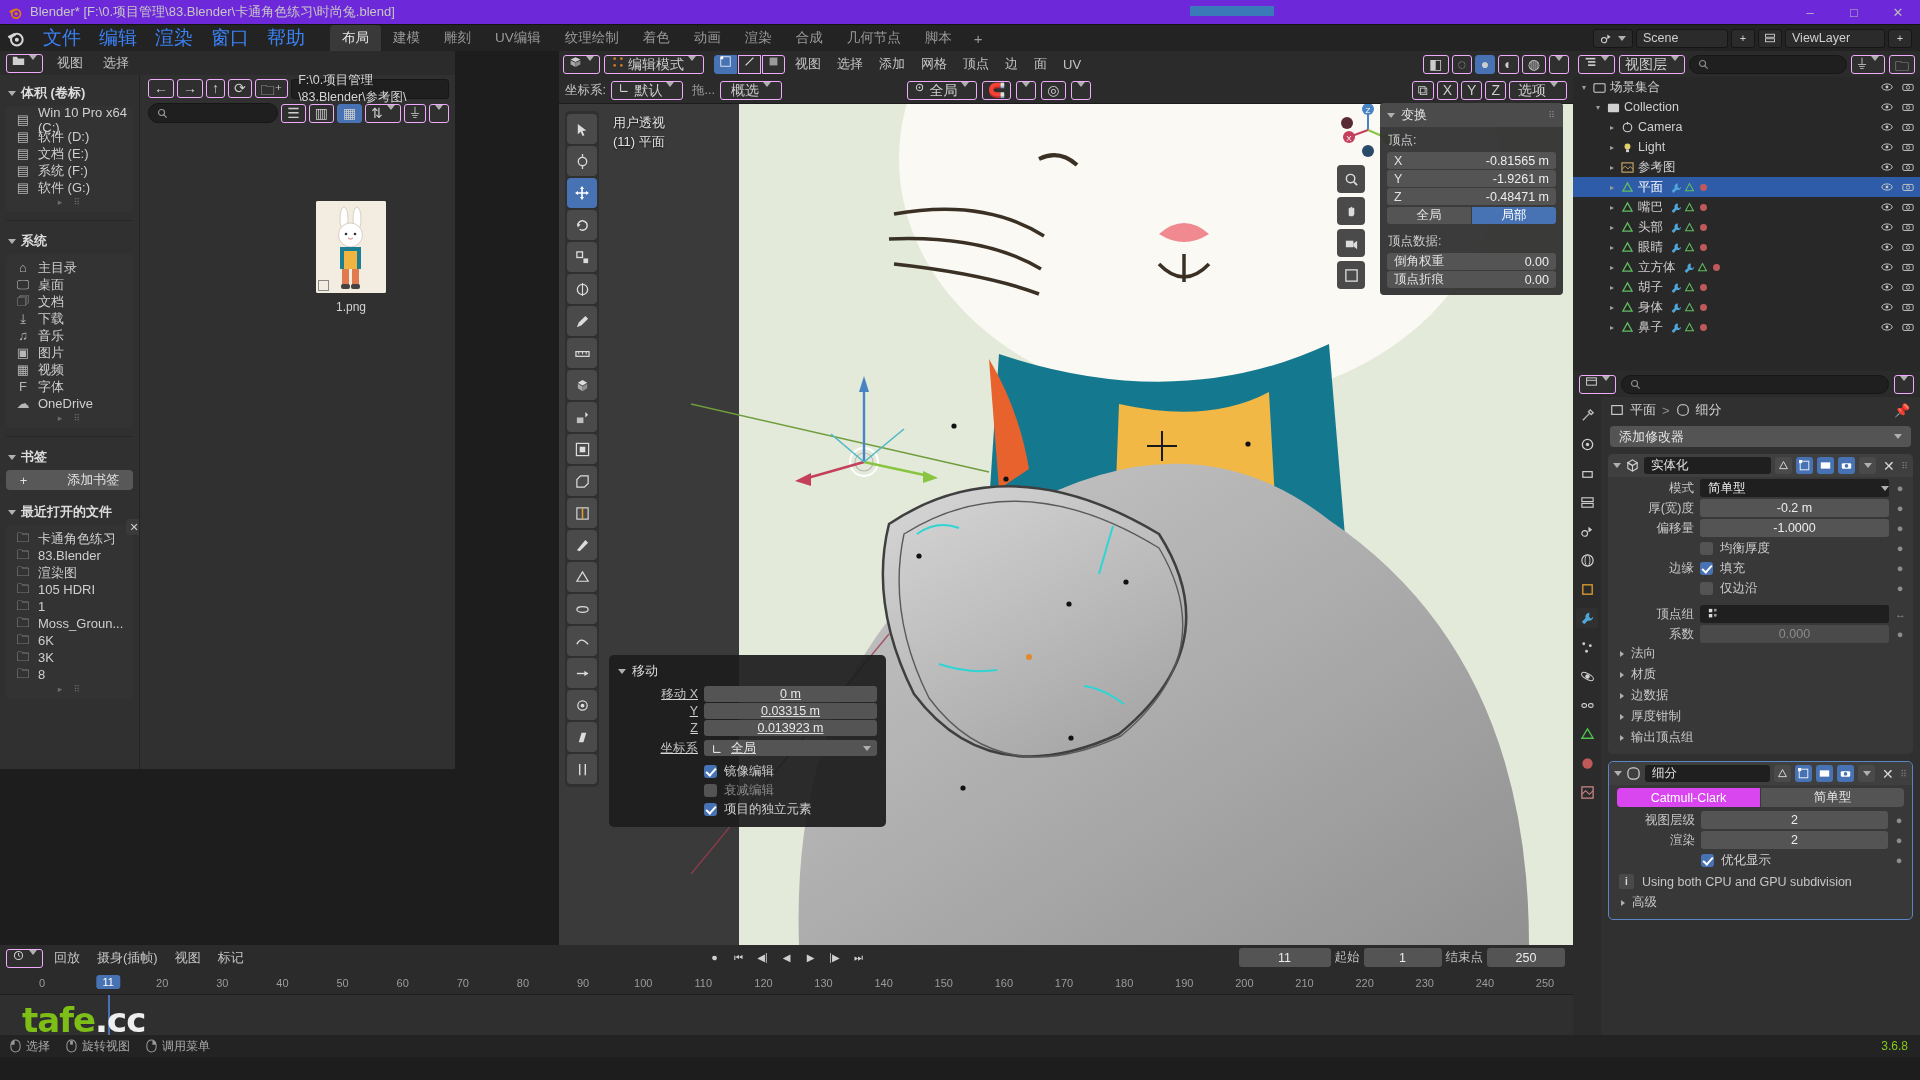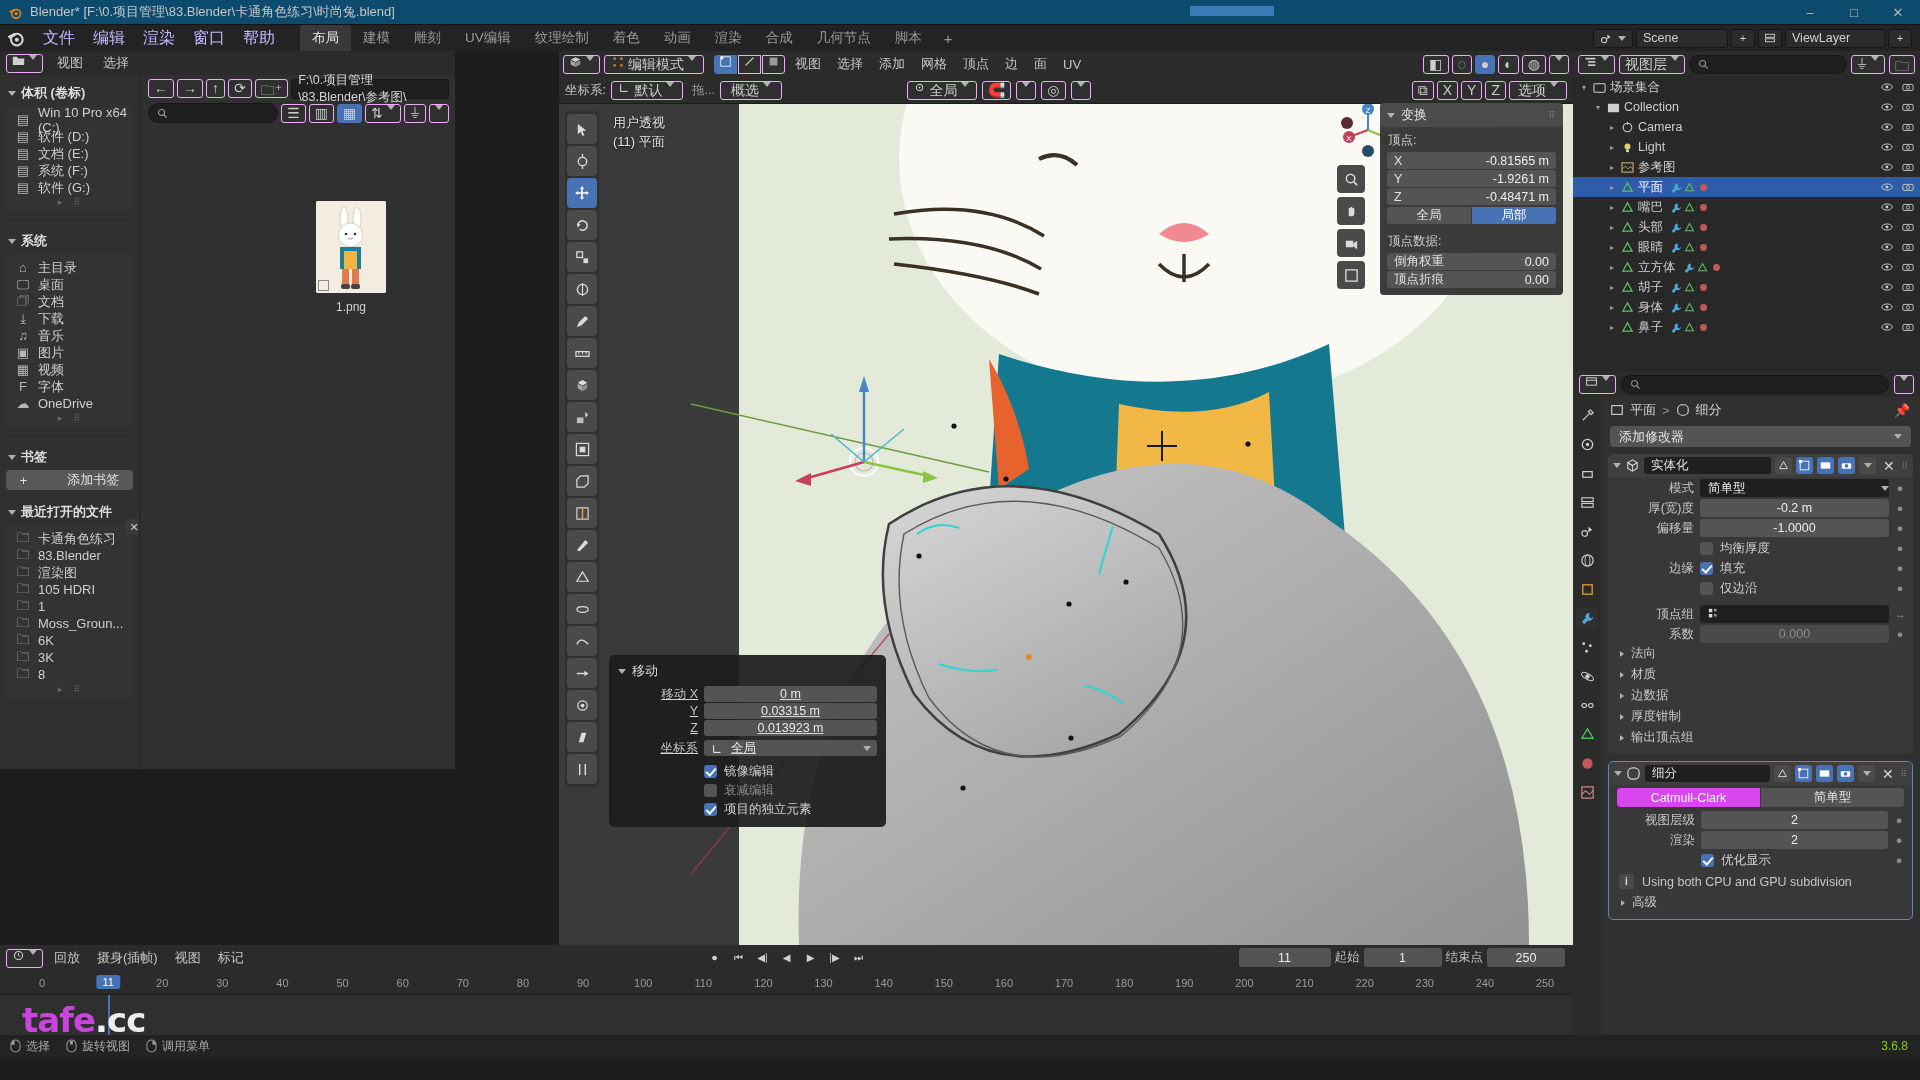--- a/index.html
+++ b/index.html
@@ -9,40 +9,40 @@
     font-family:"Liberation Sans","DejaVu Sans",sans-serif;
     font-size:14px;
     color:#d8d8d8;
     -webkit-font-smoothing:antialiased;
   }
   .app { position:relative; width:1920px; height:1080px; }
 
   
   .titlebar{
     position:absolute; left:0; top:0; width:1920px; height:25px;
-    background:#0c4a6e; display:flex; align-items:center; padding-left:8px;
+    background:#6d28d9; display:flex; align-items:center; padding-left:8px;
     border-bottom:1px solid #141414;
   }
   .titlebar .blender-logo{ width:15px;height:15px;margin-right:7px; }
   .titlebar .ttl{ font-size:13px; color:#c6c6c6; white-space:nowrap; }
   .titlebar .progress{
     position:absolute; left:1190px; top:6px; width:84px; height:10px;
     background:#3b7ab8; border-radius:1px;
   }
   .titlebar .wbtns{ position:absolute; right:0; top:0; height:25px; display:flex; }
   .wbtn{ width:44px;height:25px;display:flex;align-items:center;justify-content:center;color:#b9b9b9;font-size:13px;}
 
   
   .topbar{
     position:absolute; left:0; top:25px; width:1920px; height:26px;
     background:#232323; display:flex; align-items:center;
   }
   .topbar .logo{ width:20px;height:20px;margin:0 8px 0 6px; }
   .menu-item{
-    padding:2px 9px; font-size:16px; color:#c4b5fd; cursor:default; white-space:nowrap;
+    padding:2px 9px; font-size:19px; color:#3b82f6; cursor:default; white-space:nowrap;
     border-radius:3px;
   }
   .ws-tabs{ display:flex; align-items:center; margin-left:16px; height:26px; }
   .ws-tab{
     padding:4px 12px; font-size:13.5px; color:#9a9a9a; white-space:nowrap;
     border-radius:4px 4px 0 0; line-height:18px;
   }
   .ws-tab.active{ background:#393939; color:#e8e8e8; }
   .ws-plus{ padding:2px 10px; color:#9a9a9a; font-size:15px; }
   .topbar-right{
@@ -1715,15 +1715,15 @@
       <svg width="11" height="14" viewBox="0 0 12 15">
           <rect x="1" y="1" width="10" height="13" rx="5" fill="none" stroke="#9a9a9a" stroke-width="1.1"></rect>
           <path d="M11 6 h-4 V1.4 a5 5 0 0 1 4 4.6z" fill="#9a9a9a"></path>
         </svg>
       <span>调用菜单</span>
     </div>
     <span class="sb-right">3.6.8</span>
   </div>
 
   <div class="wm">
-    <span style="color:#d946ef">tafe</span><span class="dot">.</span><span style="color:#fff">cc</span>
+    <span style="color:#84cc16">tafe</span><span class="dot">.</span><span style="color:#fff">cc</span>
   </div>
 </div>
 
 </body></html>

